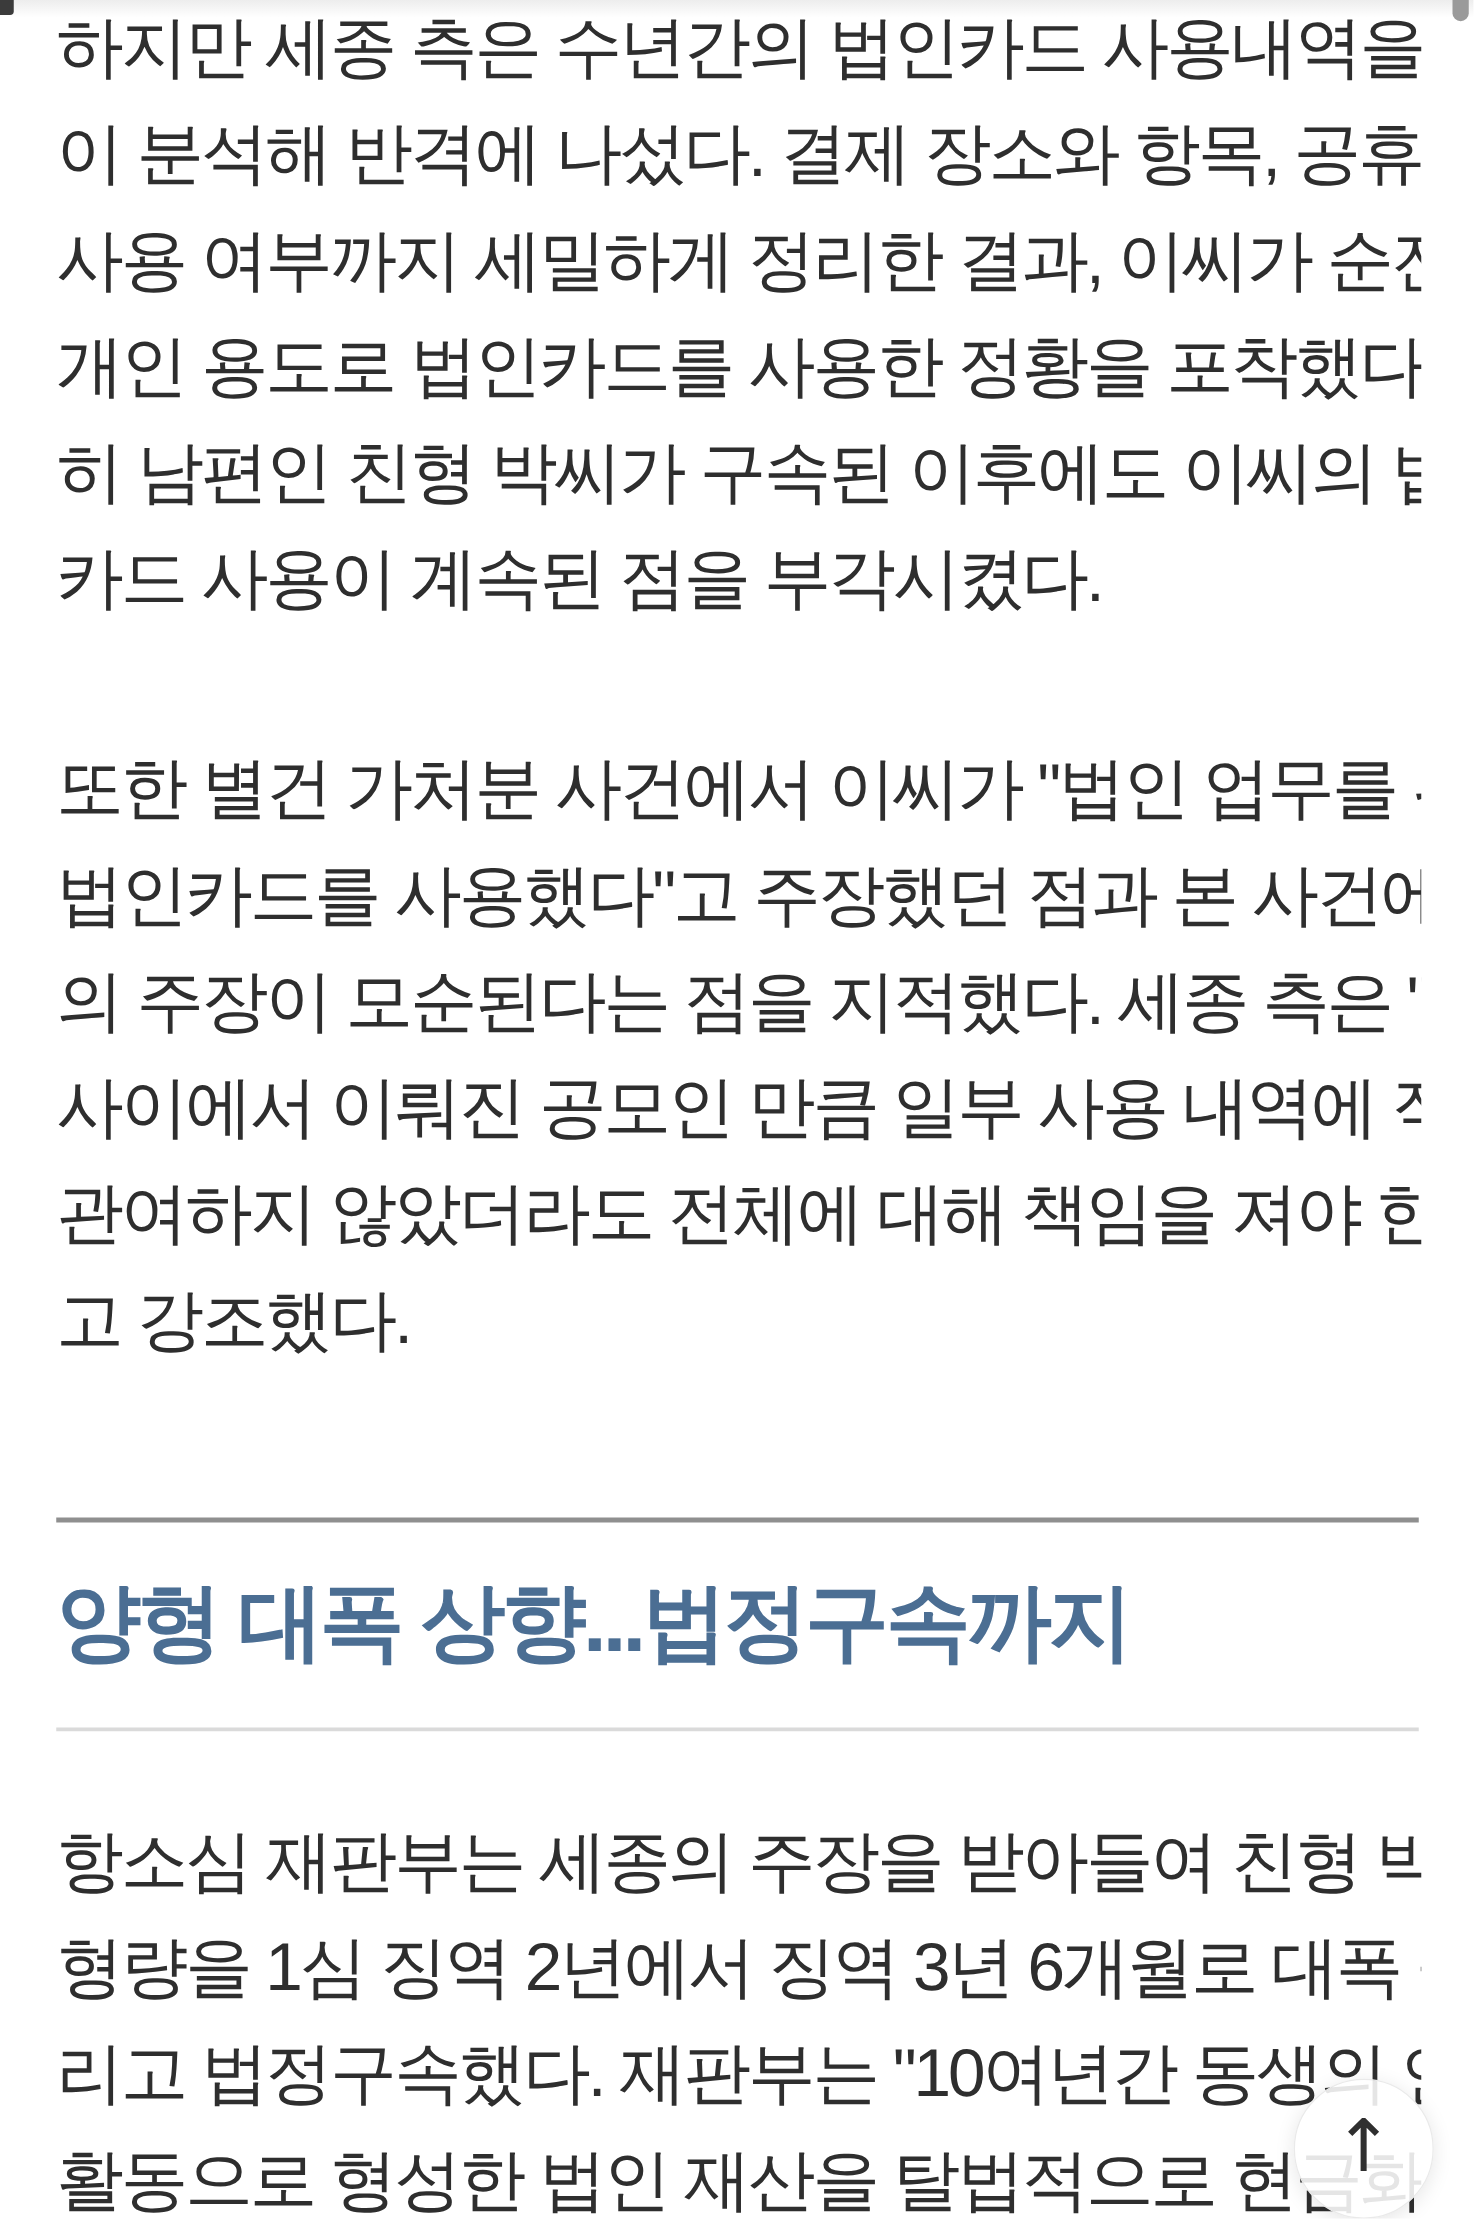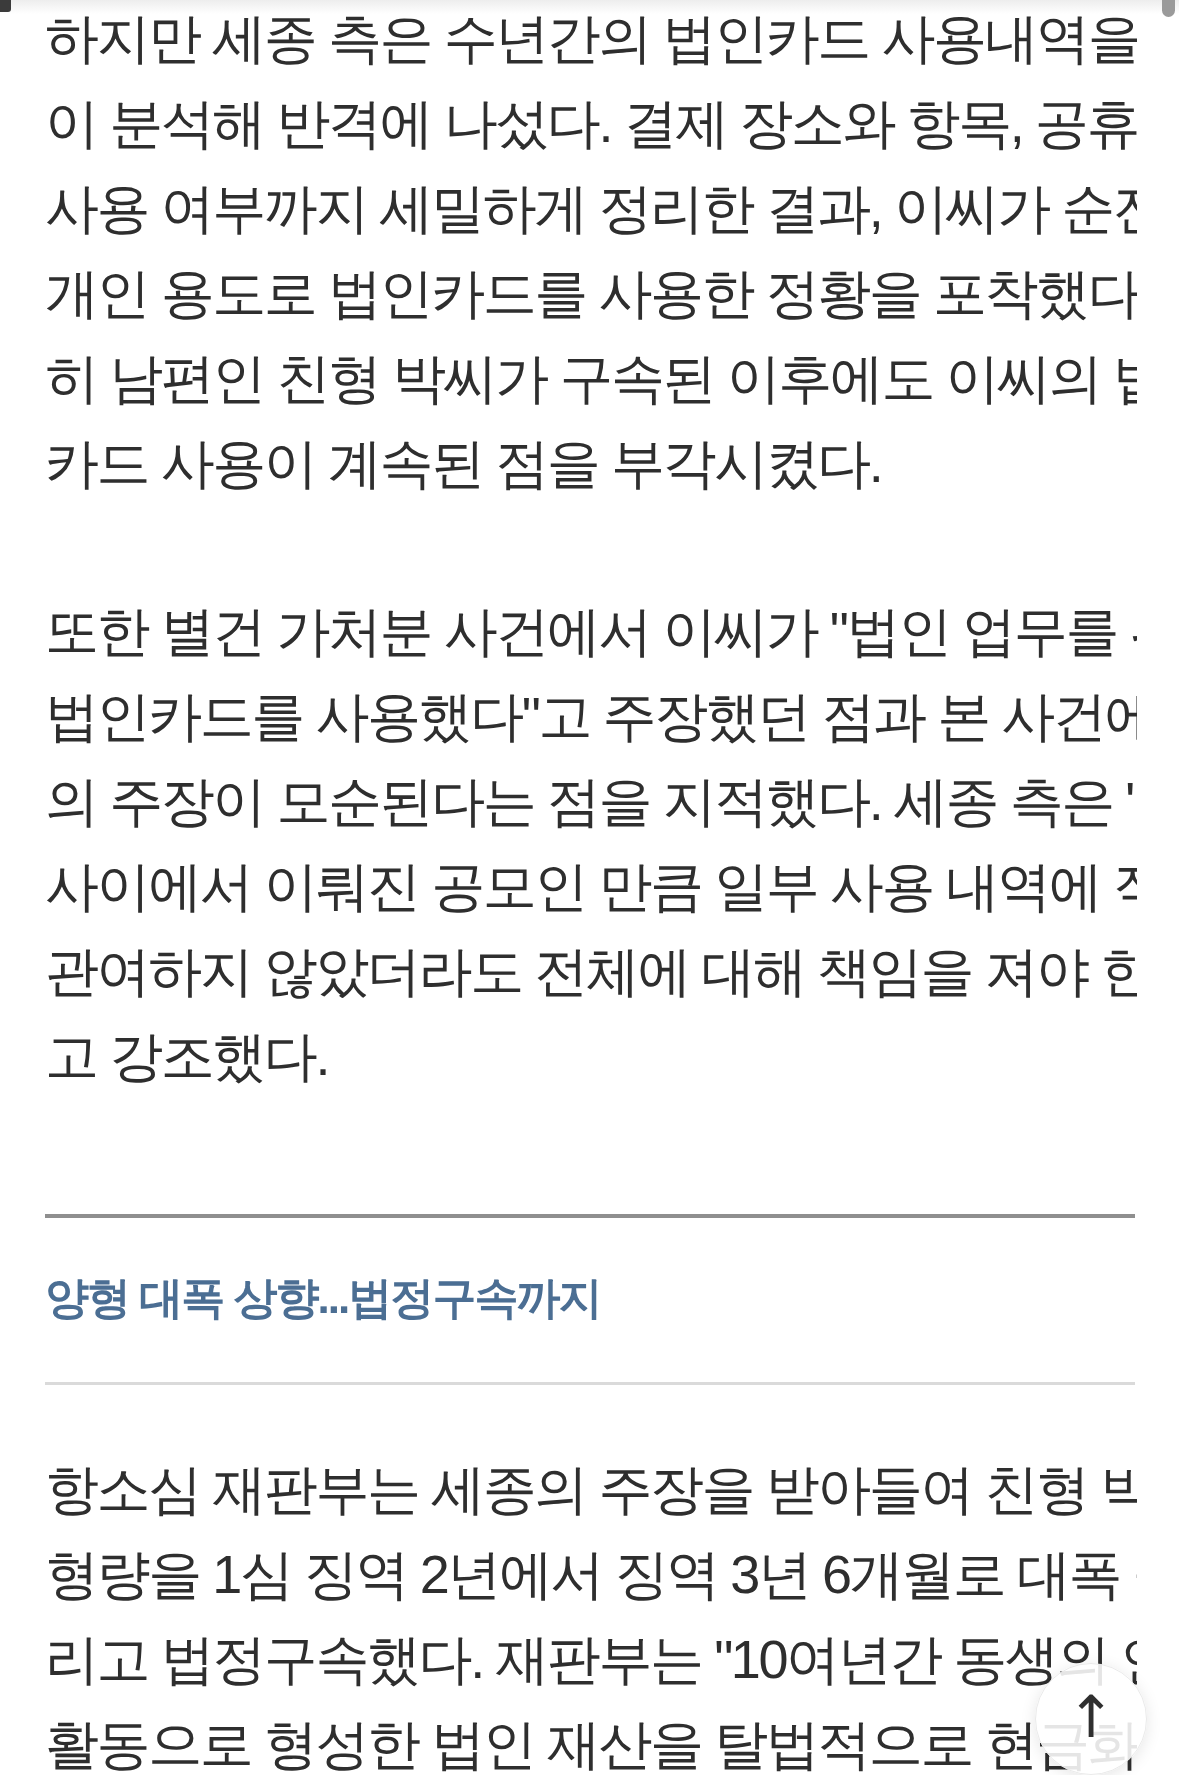--- a/index.html
+++ b/index.html
@@ -49,21 +49,21 @@
   .rule {
     position: absolute; left: 45px;
     width: 1090px;
   }
   .rule-top    { top: 1214px; height: 4px; background: #8f8f8f; }
   .rule-bottom { top: 1382px; height: 3px; background: #dadada; }
   .section-heading {
     position: absolute;
     left: 45px; top: 1252px;
     width: 1092px;
-    font-size: 44px;
+    font-size: 68px;
     font-weight: 700;
     line-height: 92px;
     letter-spacing: -0.045em;
     white-space: pre;
     overflow: hidden;
   }
   .scroll-top-btn {
     position: absolute;
     left: 1035px; top: 1663px;
     width: 112px; height: 112px;

